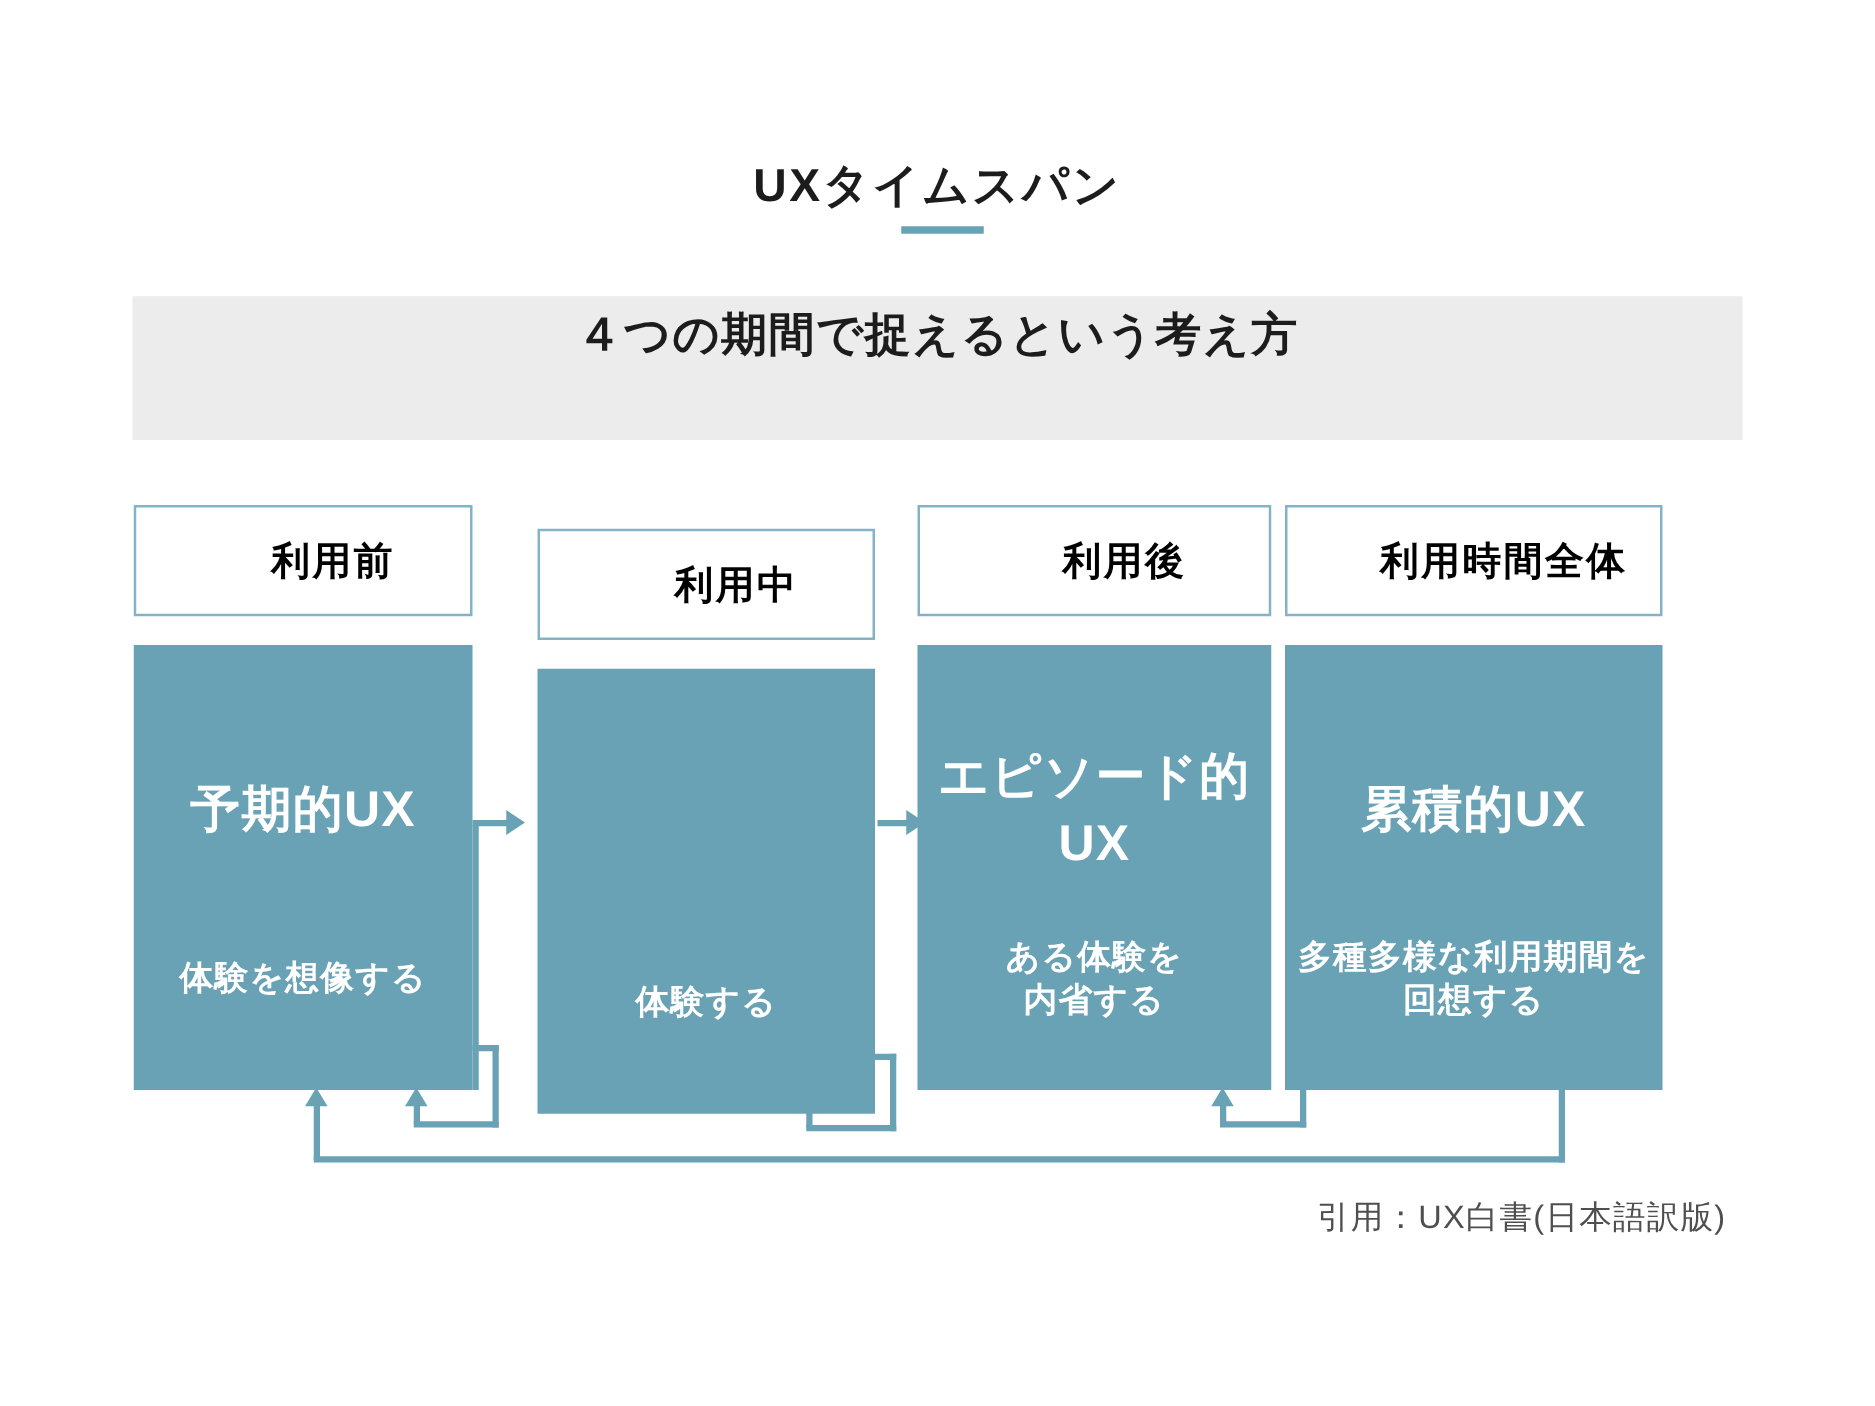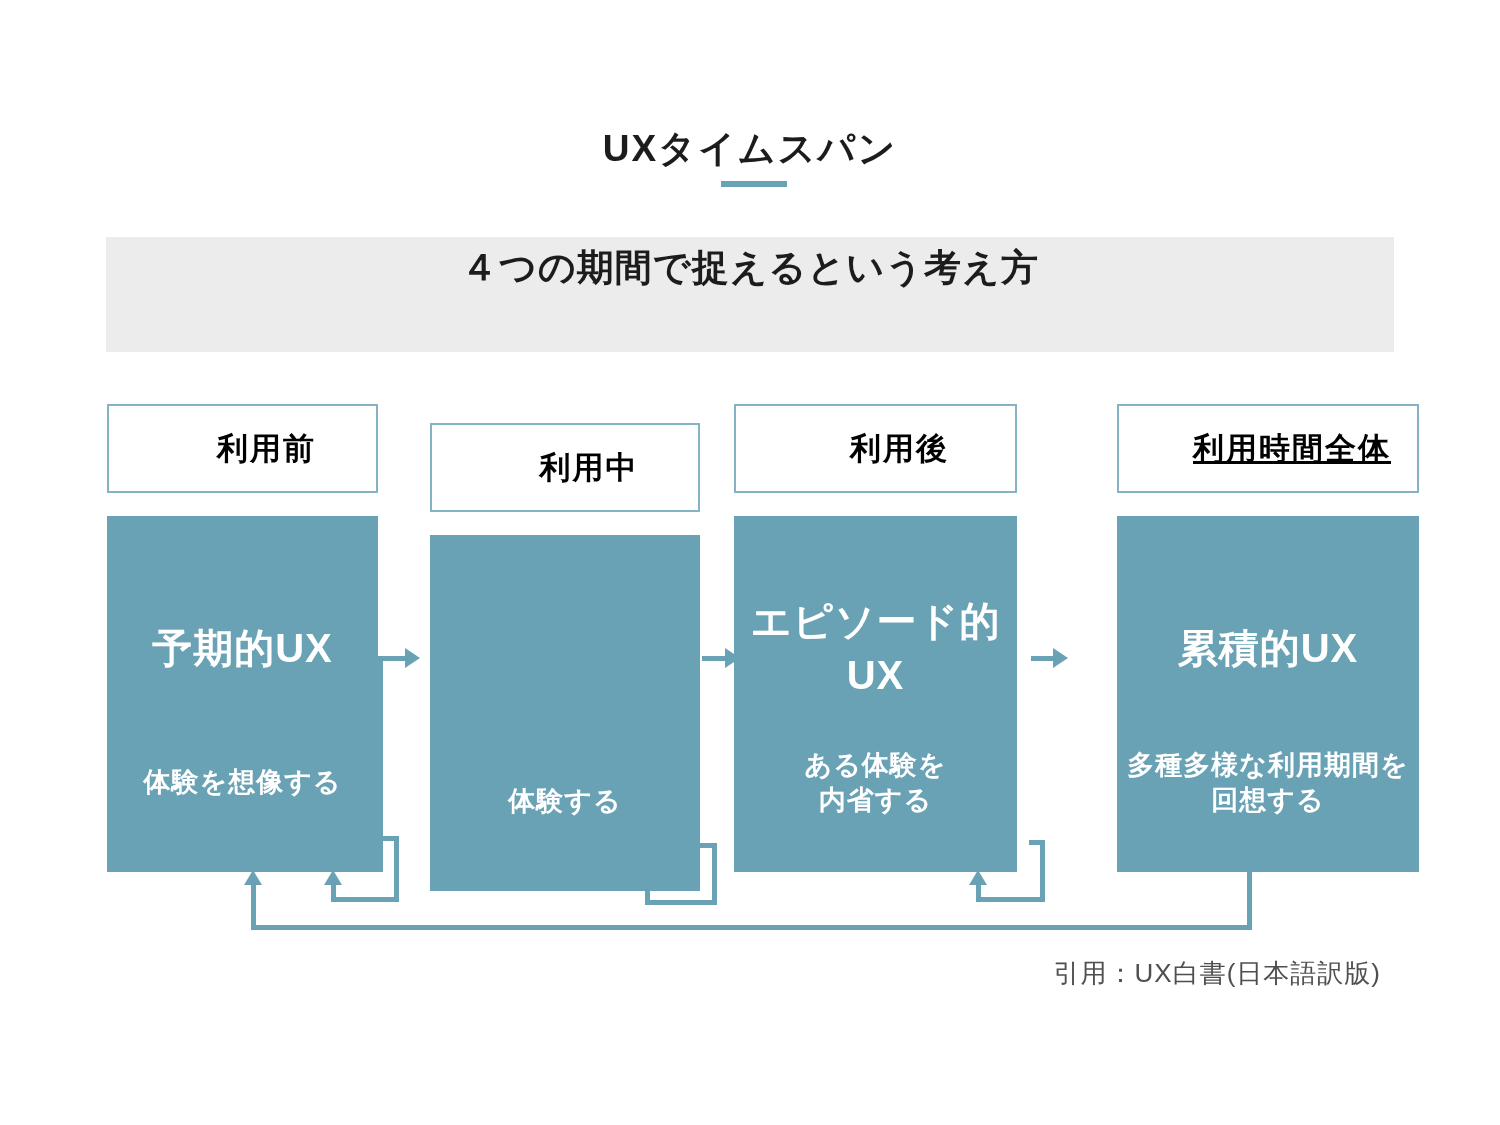--- a/index.html
+++ b/index.html
@@ -37,21 +37,21 @@
   }
   .ux-sub{
     position:absolute;left:0;top:192px;width:100%;height:150px;
     display:flex;align-items:center;justify-content:center;text-align:center;
     font-size:27px;font-weight:bold;color:var(--label_text);
     white-space:pre-line;line-height:1.3;letter-spacing:1px;
   }
   .c1{left:107px;width:271px;}
   .c2{left:430px;width:270px;margin-top:19px;}
   .c3{left:707px;width:283px;margin-left:27px;}
-  .c4{left:1117px;width:302px;text-decoration:underline;}
+  .c4{left:1028px;width:302px;}
   .seg{position:absolute;background:var(--accent);}
   .tri-r{
     position:absolute;width:0;height:0;
     border-top:10px solid transparent;border-bottom:10px solid transparent;
     border-left:15px solid var(--accent);
   }
   .tri-u{
     position:absolute;width:0;height:0;
     border-left:9px solid transparent;border-right:9px solid transparent;
     border-bottom:15px solid var(--accent);

